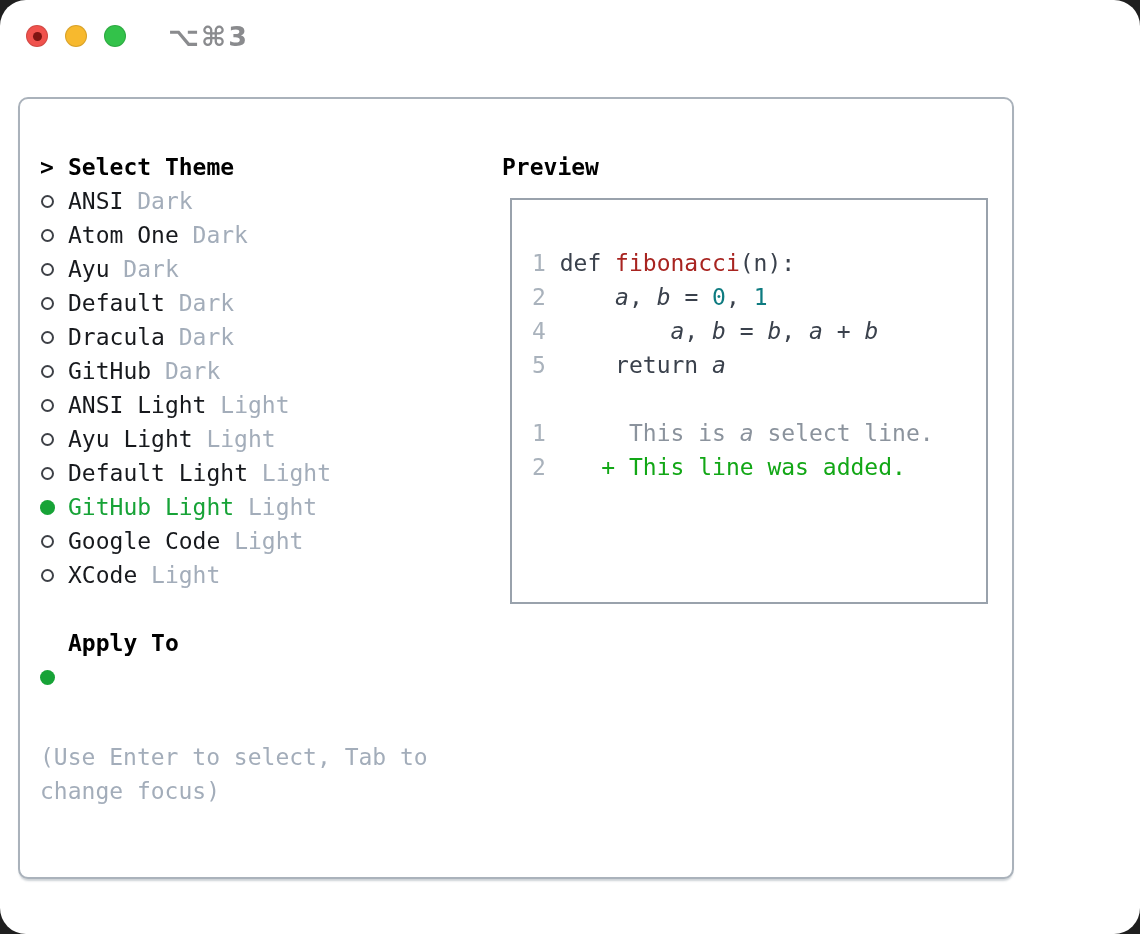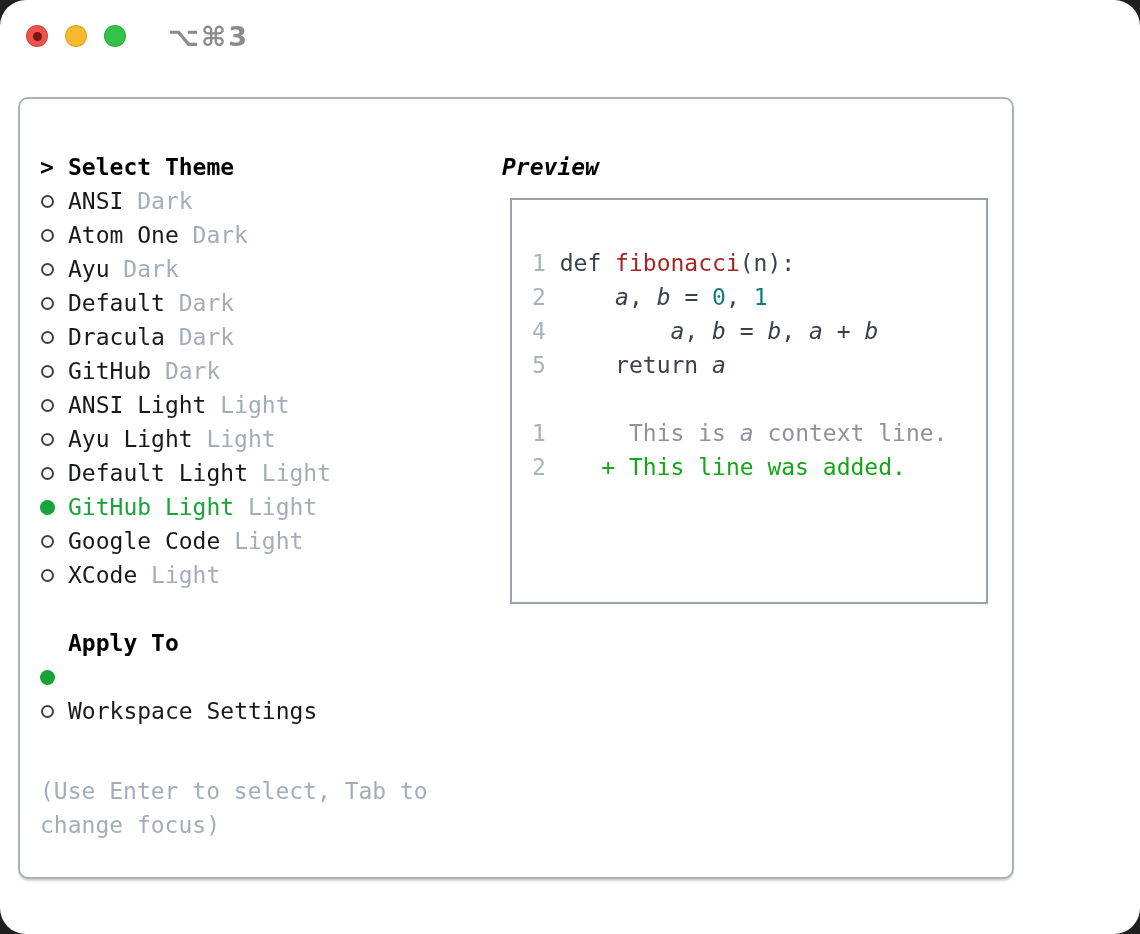--- a/index.html
+++ b/index.html
@@ -75,21 +75,21 @@
   .spacer{height:34px;}
   .help{
     margin-top:12px;max-width:402px;
     line-height:34px;color:var(--muted_gray);
     white-space:normal;
   }
   
   .preview-title{
     position:absolute;left:482px;top:51px;height:34px;
     display:flex;align-items:center;
-    font-size:23px;font-weight:bold;color:#000;font-style:italic;
+    font-size:23px;font-weight:bold;color:#000;
   }
   .preview-box{
     position:absolute;left:490px;top:99px;width:478px;height:406px;
     box-sizing:border-box;
     border:2px solid var(--box_border);
     background:#fff;
     overflow:hidden;
   }
   .preview-lines{padding:46px 0 0 20px;font-size:23px;}
   .pline{height:34px;line-height:34px;white-space:pre;}
@@ -145,36 +145,35 @@
 
       <div class="spacer"></div>
 
       <div class="row">
         <span class="marker"></span>
         <span class="hdr">Apply To</span>
       </div>
 
       <div>
           <div class="row"><span class="marker"><span class="radio on"></span></span></div>
-          <div class="row"><span class="marker"><span class="radio"></span></span><span class="t-label">Workspace Settings</span></div>
         </div>
 
       <div class="spacer"></div>
 
       <div class="help">(Use Enter to select, Tab to change focus)</div>
     </div>
 
     <div class="preview-title">Preview</div>
 
     <div class="preview-box">
       <div class="preview-lines">
           <div class="pline"><span class="lnum">1</span> <span class="tk-fg">def </span><span class="tk-func">fibonacci</span><span class="tk-fg">(n):</span></div>
           <div class="pline"><span class="lnum">2</span> <span class="tk-fg">    </span><span class="tk-var">a</span><span class="tk-fg">, </span><span class="tk-var">b</span><span class="tk-fg"> = </span><span class="tk-num">0</span><span class="tk-fg">, </span><span class="tk-num">1</span></div>
           <div class="pline"><span class="lnum">4</span> <span class="tk-fg">        </span><span class="tk-var">a</span><span class="tk-fg">, </span><span class="tk-var">b</span><span class="tk-fg"> = </span><span class="tk-var">b</span><span class="tk-fg">, </span><span class="tk-var">a</span><span class="tk-fg"> + </span><span class="tk-var">b</span></div>
           <div class="pline"><span class="lnum">5</span> <span class="tk-fg">    return </span><span class="tk-var">a</span></div>
           <div class="pline"><span class="lnum"></span></div>
-          <div class="pline"><span class="lnum">1</span> <span class="tk-ctx">     This is </span><span class="tk-ctxvar">a</span><span class="tk-ctx"> context line.</span></div>
+          <div class="pline"><span class="lnum">1</span> <span class="tk-ctx">     This is </span><span class="tk-ctxvar">a</span><span class="tk-ctx"> select line.</span></div>
           <div class="pline"><span class="lnum">2</span> <span class="tk-add">   + This line was added.</span></div>
         </div>
     </div>
 
   </div>
 </div>
 
 </body></html>

